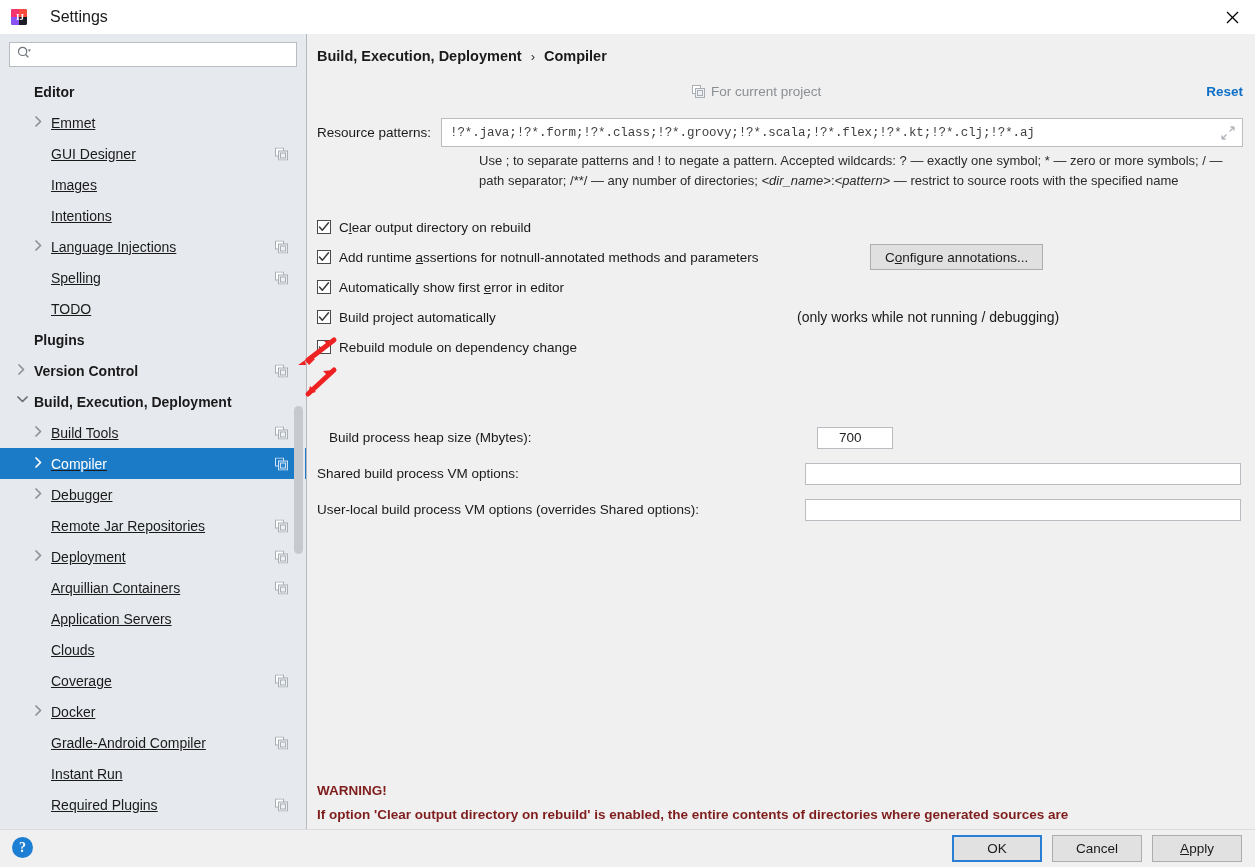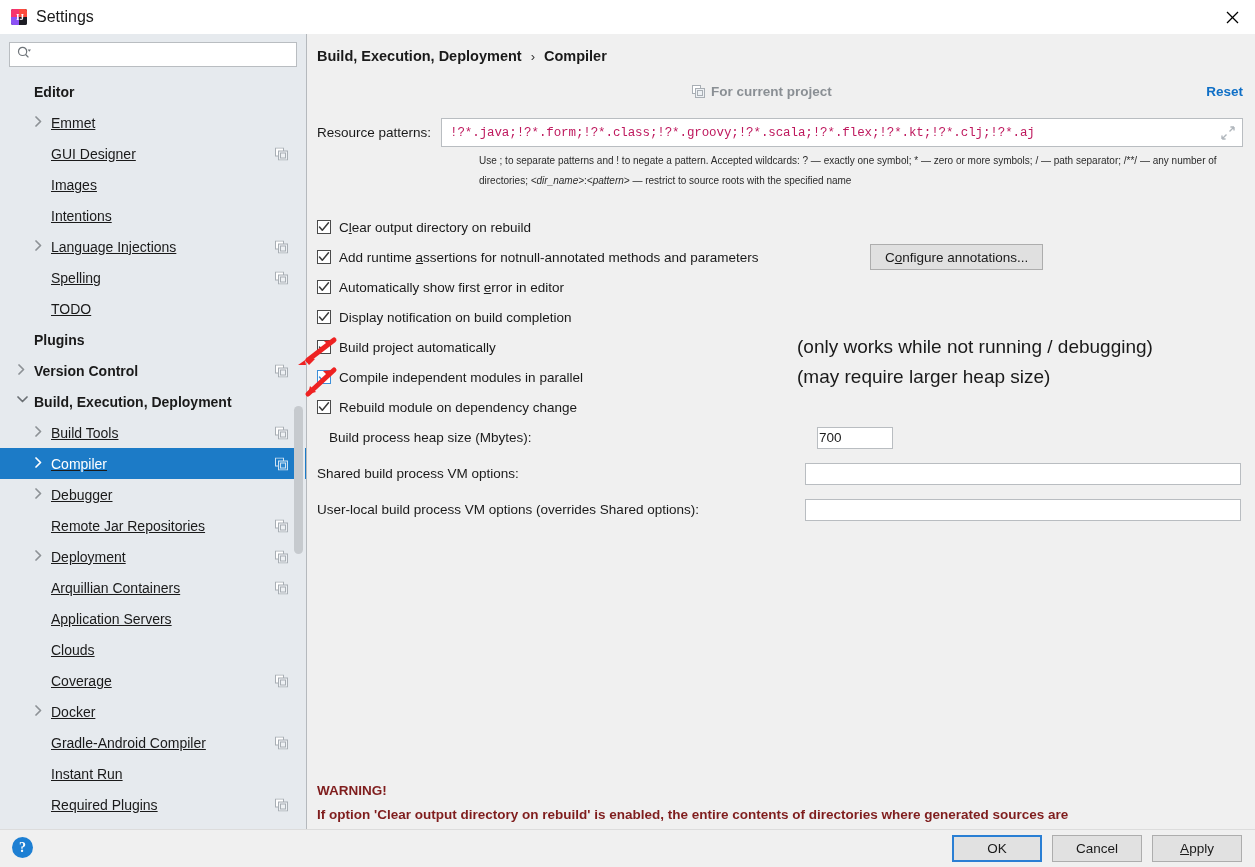--- a/index.html
+++ b/index.html
@@ -24,21 +24,21 @@
   .titlebar {
     height: 34px;
     background: #ffffff;
     display: flex;
     align-items: center;
     flex: 0 0 34px;
     position: relative;
   }
   .titlebar .app-icon {
     width: 16px; height: 16px;
-    margin-left: 11px; margin-right: 9px;
+    margin-left: 11px; margin-right: 23px;
     position: relative;
     border-radius: 2px;
     overflow: hidden;
     background: #1d1d25;
   }
   .app-icon .q1 { position:absolute; left:0; top:0; width:8px; height:8px; background:#f8336e; }
   .app-icon .q2 { position:absolute; right:0; top:0; width:8px; height:8px; background:#fd4a3c; }
   .app-icon .q3 { position:absolute; left:0; bottom:0; width:8px; height:8px; background:#8c51f5; }
   .app-icon .q4 { position:absolute; right:0; bottom:0; width:8px; height:8px; background:#1d1d25; }
   .app-icon .jglyph {
@@ -183,21 +183,20 @@
     color: #333;
     font-size: 13px;
   }
   .scope-note {
     position: absolute;
     left: 385px; top: 50px;
     display: flex;
     align-items: center;
     color: #8a8f94;
     font-size: 13.5px;
-    font-weight: bold;
   }
   .scope-note .ic { margin-right: 6px; display:flex; }
   .reset-link {
     position: absolute;
     right: 12px; top: 50px;
     color: #0f6fc6;
     font-weight: bold;
     font-size: 13.5px;
     cursor: pointer;
   }
@@ -221,35 +220,35 @@
     position: relative;
     padding: 0 30px 0 6px;
   }
   .res-field input {
     border: none;
     outline: none;
     width: 100%;
     background: transparent;
     font-family: "Liberation Mono", monospace;
     font-size: 12.5px;
-    color: #be185d;
+    color: #404040;
     letter-spacing: -0.1px;
   }
   .expand-ic {
     position: absolute;
     right: 7px; top: 50%;
     transform: translateY(-50%);
     display: flex;
   }
 
   .hint {
     position: absolute;
     left: 172px; top: 117px;
     right: 22px;
-    font-size: 10px;
+    font-size: 13px;
     line-height: 19.5px;
     color: #2b2b2b;
   }
   .hint i { font-style: italic; }
 
   .opts { position: absolute; left: 10px; top: 178px; right: 10px; }
   .opt-row {
     height: 30px;
     display: flex;
     align-items: center;
@@ -263,21 +262,21 @@
     background: #ffffff;
     border: 1px solid #4a4a4a;
   }
   .cb.focused { border-color: #3e8fd8; }
   .cb svg { position: absolute; left: 0; top: 0; display:block; }
   .opt-label { font-size: 13.5px; white-space: nowrap; }
   .opt-label u { text-decoration: underline; }
   .side-note {
     position: absolute;
     left: 480px;
-    font-size: 19px;
+    font-size: 14px;
     color: #1a1a1a;
     white-space: nowrap;
   }
   .btn-config {
     position: absolute;
     left: 553px;
     top: 2px;
     height: 26px;
     padding: 0 14px;
     background: #e0e0e0;
@@ -297,21 +296,21 @@
     right: 12px;
   }
   .field-row .flab { font-size: 13.5px; white-space: nowrap; }
   .txt {
     background: #ffffff;
     border: 1px solid #b9bdc1;
     height: 22px;
     font-family: "Liberation Sans", sans-serif;
     font-size: 13.5px;
     color: #1a1a1a;
-    padding: 0 1px;
+    padding: 0 21px;
     outline: none;
   }
   .txt.heap { position: absolute; left: 488px; width: 76px; }
   .txt.vm { position: absolute; left: 488px; right: 2px; }
 
   .warning {
     position: absolute;
     left: 10px;
     top: 745px;
     right: 14px;
@@ -698,39 +697,22 @@
               </svg>
             </span>
             <span class="opt-label">Automatically show first <u>e</u>rror in editor</span>
           </div>
           <div class="opt-row">
             <span class="cb">
               <svg width="12" height="12" viewBox="0 0 12 12">
                 <path d="M1.5 6 L4.3 9.2 L10.5 1.8" stroke="#3a3a3a" stroke-width="1.5" fill="none" stroke-linecap="round" stroke-linejoin="round"></path>
               </svg>
             </span>
-            <span class="opt-label">Display notification on build completion</span>
-          </div>
-          <div class="opt-row">
-            <span class="cb">
-              <svg width="12" height="12" viewBox="0 0 12 12">
-                <path d="M1.5 6 L4.3 9.2 L10.5 1.8" stroke="#3a3a3a" stroke-width="1.5" fill="none" stroke-linecap="round" stroke-linejoin="round"></path>
-              </svg>
-            </span>
             <span class="opt-label">Build project automatically</span>
             <span class="side-note">(only works while not running / debugging)</span>
-          </div>
-          <div class="opt-row">
-            <span class="cb focused">
-              <svg width="12" height="12" viewBox="0 0 12 12">
-                <path d="M1.5 6 L4.3 9.2 L10.5 1.8" stroke="#3e8fd8" stroke-width="1.5" fill="none" stroke-linecap="round" stroke-linejoin="round"></path>
-              </svg>
-            </span>
-            <span class="opt-label">Compile independent modules in parallel</span>
-            <span class="side-note">(may require larger heap size)</span>
           </div>
           <div class="opt-row">
             <span class="cb">
               <svg width="12" height="12" viewBox="0 0 12 12">
                 <path d="M1.5 6 L4.3 9.2 L10.5 1.8" stroke="#3a3a3a" stroke-width="1.5" fill="none" stroke-linecap="round" stroke-linejoin="round"></path>
               </svg>
             </span>
             <span class="opt-label">Rebuild module on dependency change</span>
           </div>
         </div>

